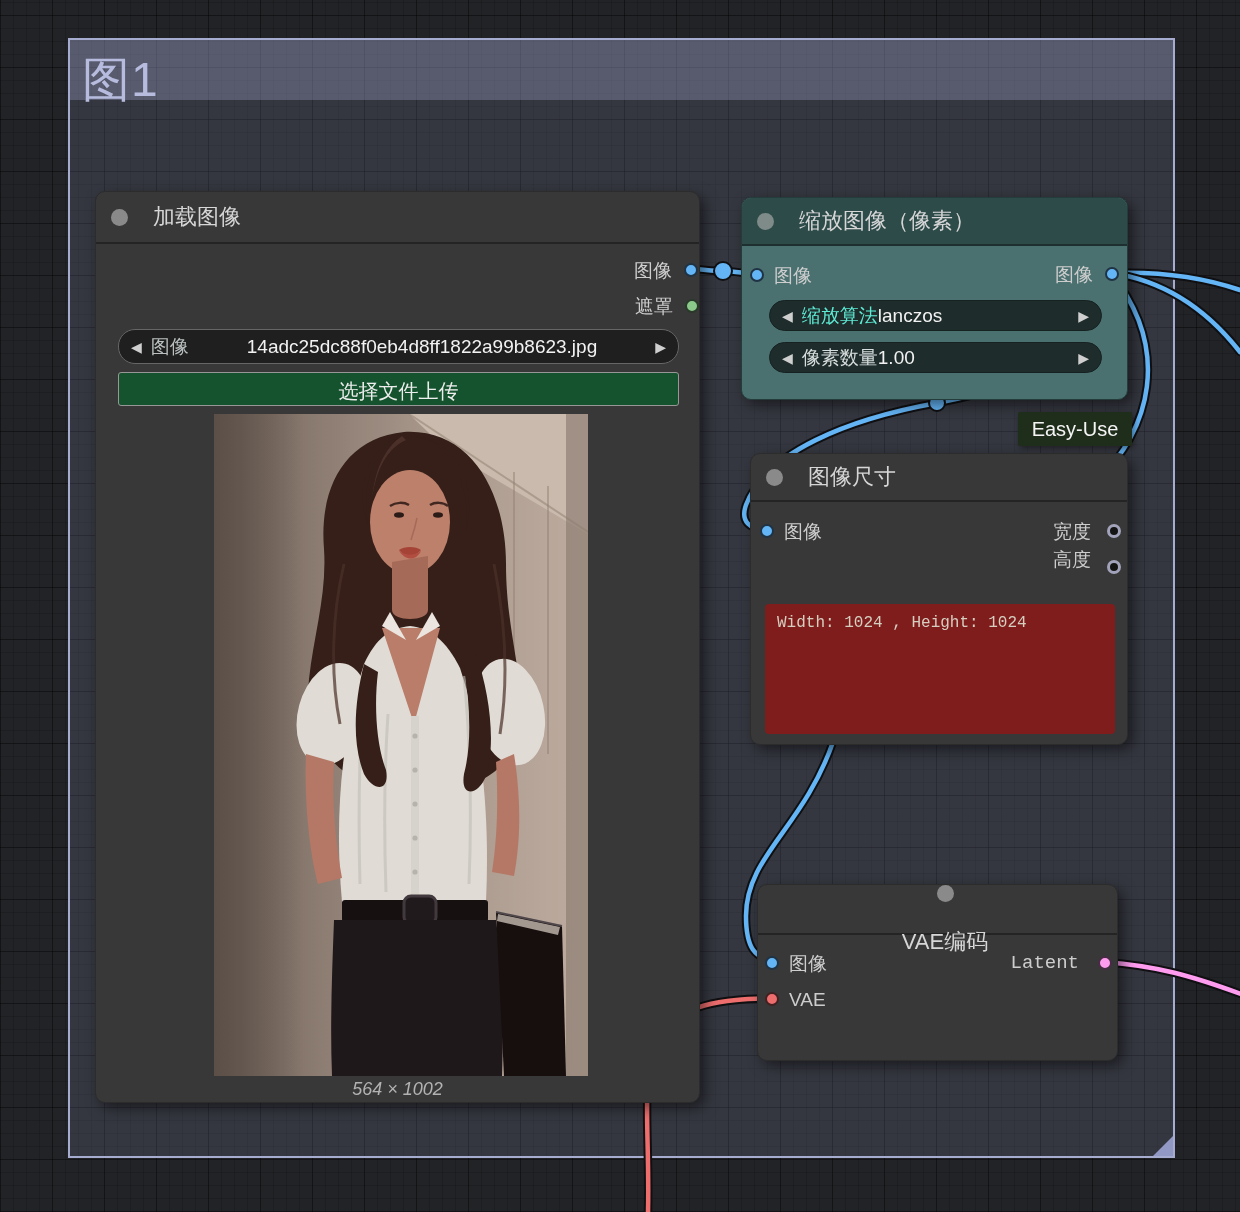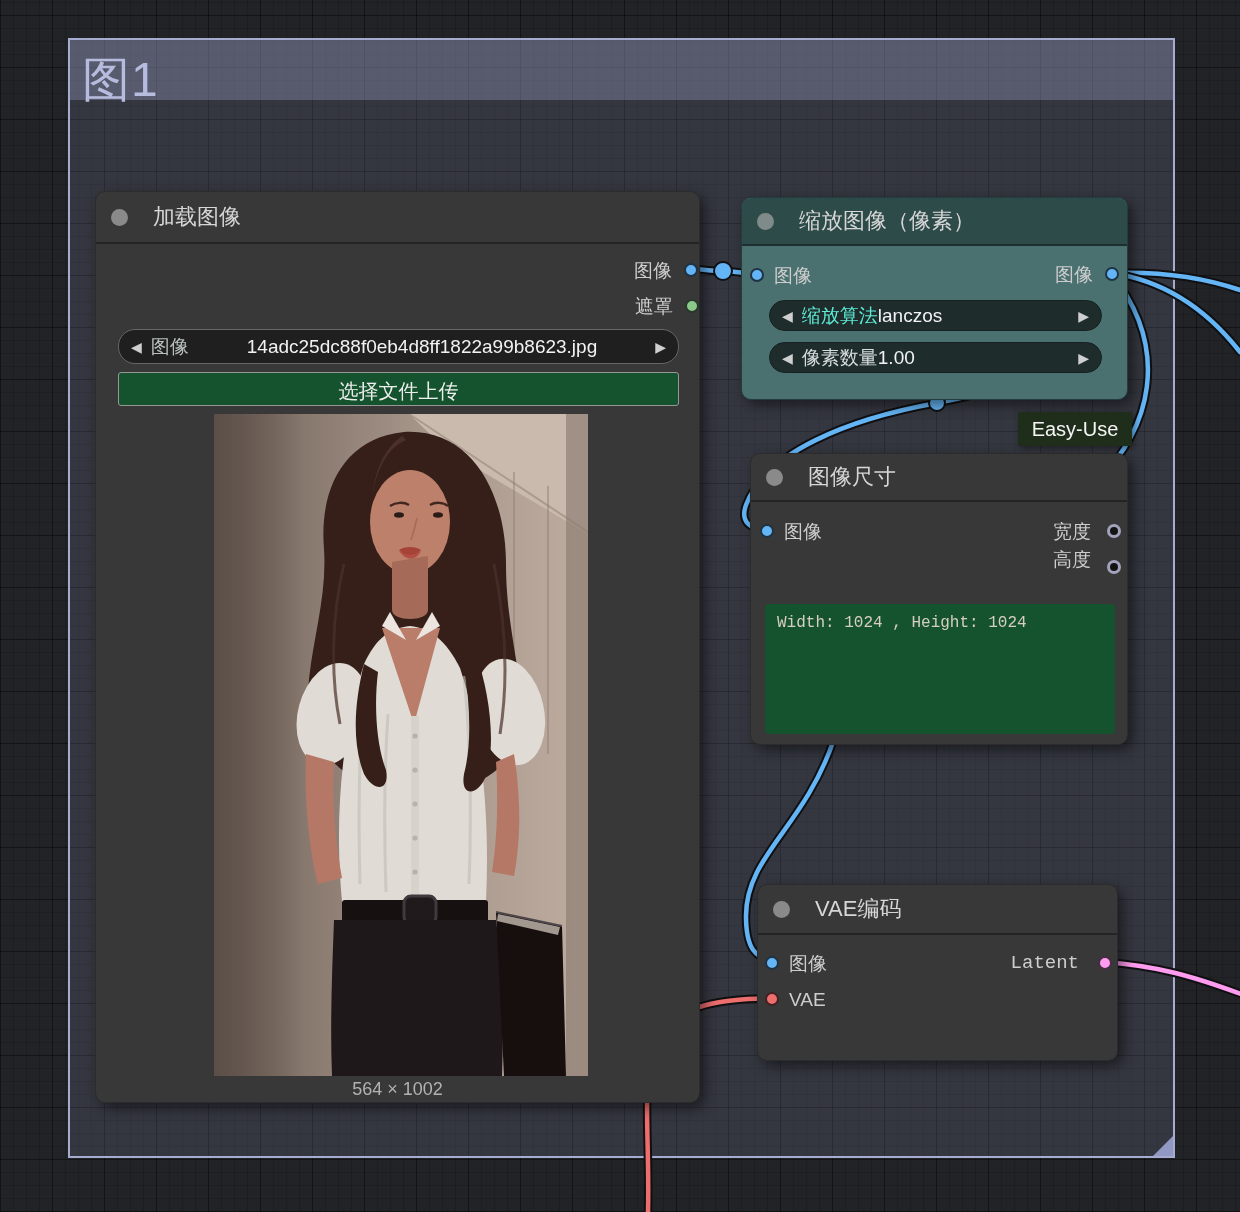--- a/index.html
+++ b/index.html
@@ -41,21 +41,21 @@
   .widget-pill{position:absolute;display:flex;align-items:center;box-sizing:border-box;
     background:#1f1f1f;border:1px solid #666;border-radius:17px;color:#eee;font-size:19px;padding:0 12px;}
   .teal .widget-pill{background:#1e2d2c;border:1px solid #162222;border-radius:16px;}
   .w-arrow{color:#cfcfcf;font-size:14px;flex:0 0 auto;}
   .w-label{color:#b9c0bf;margin-left:9px;}
   .w-value{flex:1;text-align:center;color:#f2f2f2;}
   .w-value.right{text-align:left;padding-right:48px;}
   .upload-btn{position:absolute;display:flex;align-items:flex-end;justify-content:center;box-sizing:border-box;
     background:#14532d;border:1px solid #979797;border-radius:3px;color:#ededed;font-size:20px;}
   .img-caption{position:absolute;width:100%;text-align:center;color:#b2b2b2;font-size:18px;}
-  .info-box{position:absolute;background:#14532d;border-radius:4px;box-sizing:border-box;
+  .info-box{position:absolute;background:#7f1d1d;border-radius:4px;box-sizing:border-box;
     padding:10px 12px;font-family:"Liberation Mono","DejaVu Sans Mono",monospace;
     font-size:16px;color:#d6cfc0;overflow:hidden;}
   .badge{position:absolute;left:1012px;top:412px;width:114px;height:34px;background:#1f2d1b;
     border-radius:2px;display:flex;align-items:center;justify-content:center;color:#f4f4f4;
     font-size:20px;z-index:4;box-shadow:2px 2px 6px rgba(0,0,0,.45);margin-left:6px;}
   .img-preview{position:absolute;overflow:hidden;background:#555;}
 </style>
 </head>
 <body>
 
@@ -181,21 +181,21 @@
 
         <path d="M120,506 C118,560 116,610 118,662 L288,662 C290,600 288,550 282,506 Z" fill="#14151a"></path>
 
         <path d="M282,498 L348,512 L352,662 L290,662 Z" fill="#0a0b0d"></path>
         <path d="M284,500 L346,513 L344,521 L283,507 Z" fill="#d8d5cc" opacity="0.75"></path>
         <path d="M282,498 L348,512" stroke="#4a4a50" stroke-width="2" fill="none"></path>
 
         <rect x="0" y="0" width="374" height="662" fill="#91341f" opacity="0.09"></rect>
       </svg>
     </div>
-    <div class="img-caption" style="top:887px;">564 × 1002</div>
+    <div class="img-caption" style="top:887px;font-style:italic;">564 × 1002</div>
   </div>
 
   <div class="node teal" style="left:741px;top:197px;width:387px;height:203px;">
     <div class="node-header" style="height:48px;">
       <span class="collapse-dot"></span>
       <span>缩放图像（像素）</span>
     </div>
     <span class="slot-dot" style="left:8px;top:70px;background:#64b5f6;"></span>
     <span class="slot-label" style="left:32px;top:68px;">图像</span>
     <span class="slot-label" style="right:34px;top:67px;">图像</span>
@@ -229,21 +229,21 @@
     <span class="slot-label" style="right:36px;top:68px;margin-left:16px;">宽度</span>
     <span class="slot-dot ring-dot" style="left:356px;top:70px;"></span>
     <span class="slot-label" style="right:36px;top:96px;">高度</span>
     <span class="slot-dot ring-dot" style="left:356px;top:106px;"></span>
     <div class="info-box" style="left:14px;top:150px;width:350px;height:130px;">
       <span>Width: 1024 , Height: 1024</span>
     </div>
   </div>
 
   <div class="node" style="left:757px;top:884px;width:361px;height:177px;">
-    <div class="node-header" style="height:50px;">
+    <div class="node-header" style="height:50px;flex-direction:column;">
       <span class="collapse-dot"></span>
       <span>VAE编码</span>
     </div>
     <span class="slot-dot" style="left:7px;top:71px;background:#64b5f6;"></span>
     <span class="slot-label" style="left:31px;top:69px;">图像</span>
     <span class="slot-dot" style="left:7px;top:107px;background:#ee6e6e;"></span>
     <span class="slot-label" style="left:31px;top:105px;">VAE</span>
     <span class="slot-label" style="right:38px;top:69px;font-family:Liberation Mono, monospace;">Latent</span>
     <span class="slot-dot" style="left:340px;top:71px;background:#ff9cf0;"></span>
   </div>

